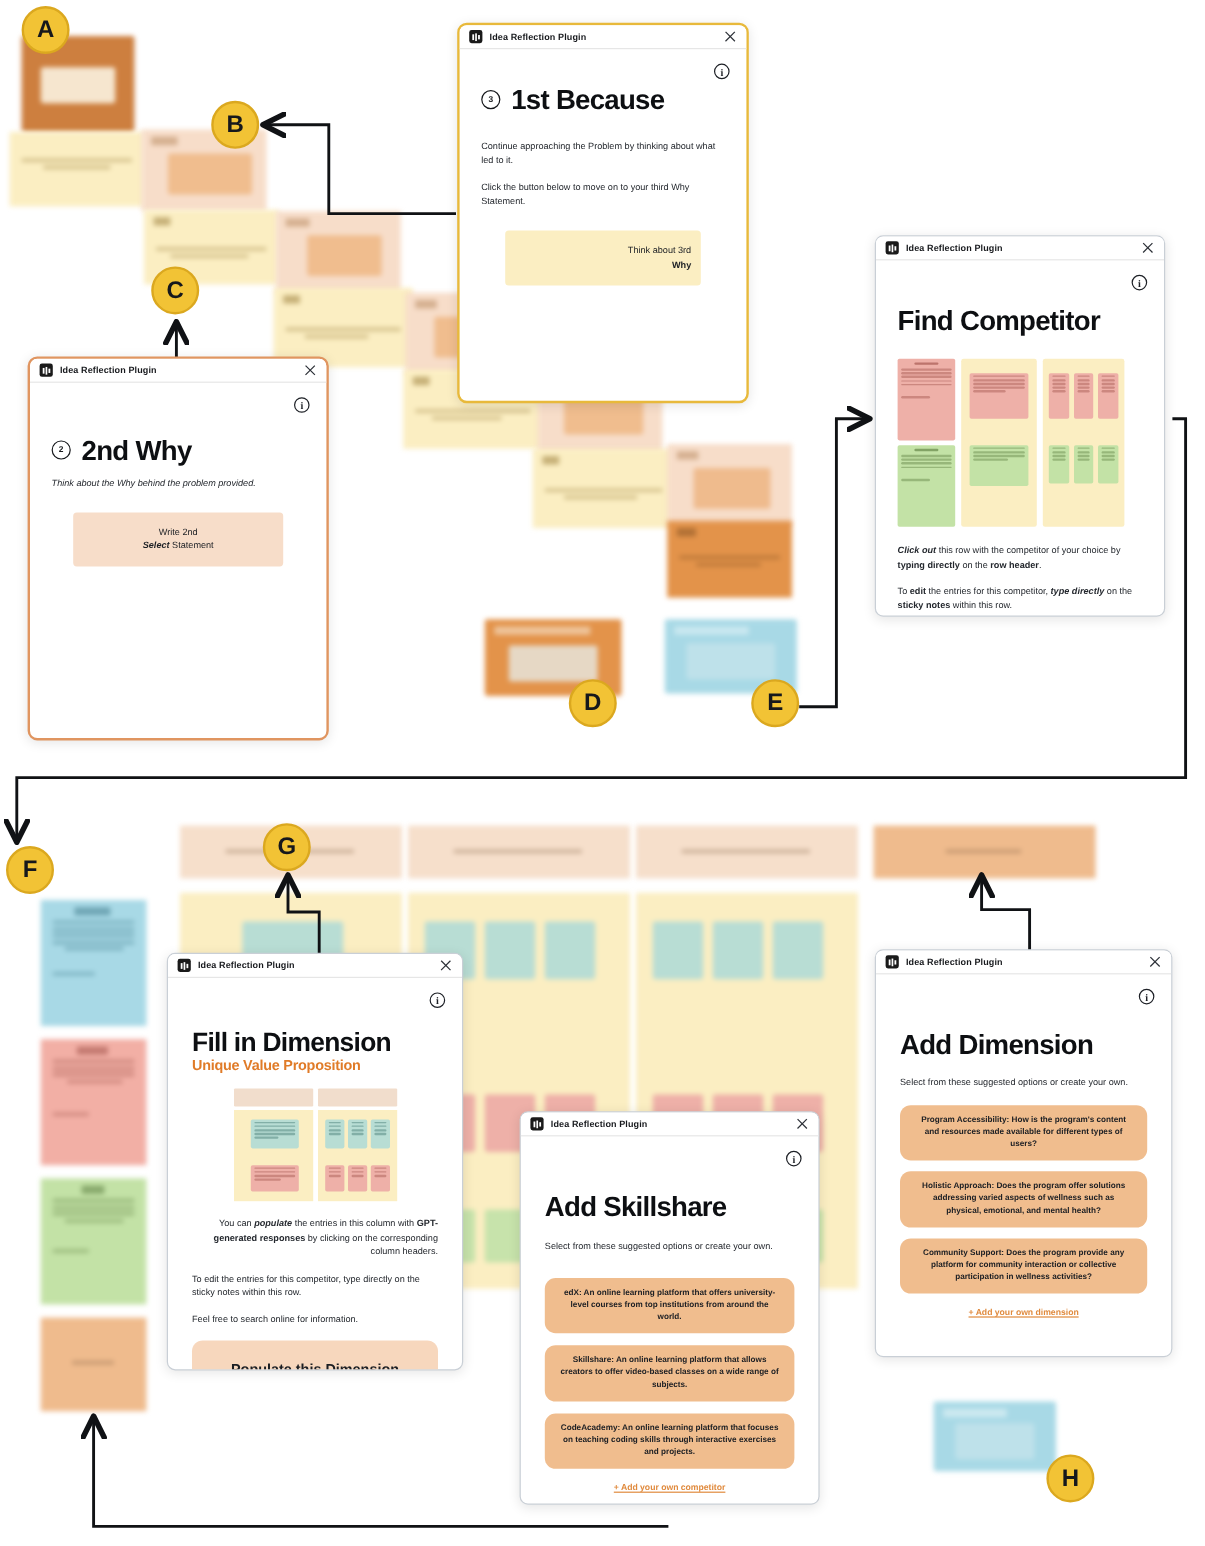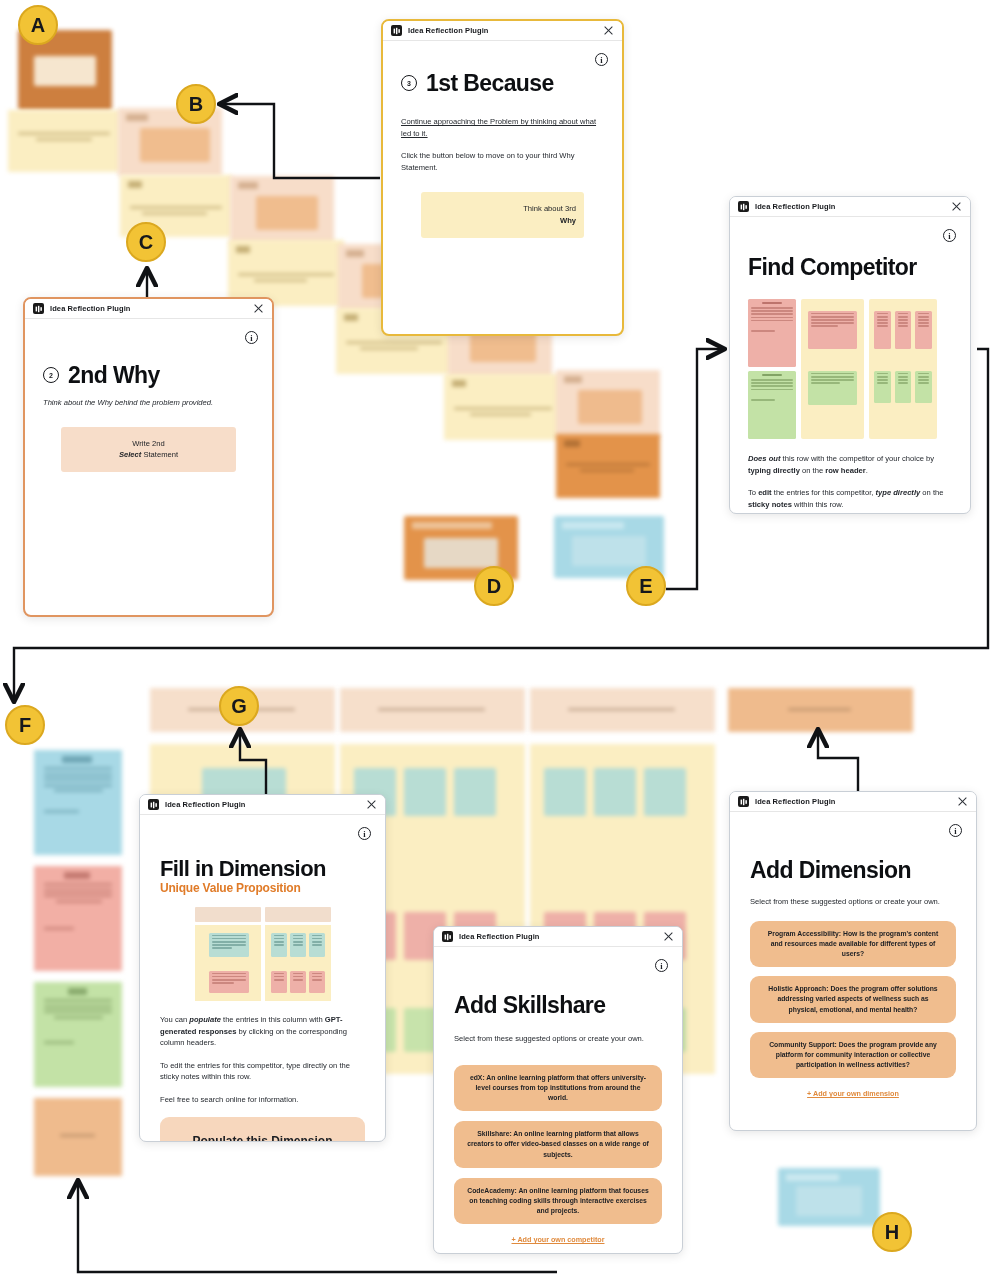--- a/index.html
+++ b/index.html
@@ -283,21 +283,21 @@
       </span>
       <span class="title-text">Idea Reflection Plugin</span>
       <span class="close"></span>
     </div>
     <div class="body">
       <div class="info">i</div>
       <div class="step-row" style="margin-top:16px;">
         <span class="step-badge">3</span>
         <h1 class="heading">1st Because</h1>
       </div>
-      <p class="para" style="margin-top:21px;text-decoration:underline;">Continue approaching the Problem by thinking about what led to it.</p>
+      <p class="para" style="margin-top:21px;">Continue approaching the Problem by thinking about what led to it.</p>
       <p class="para">Click the button below to move on to your third Why Statement.</p>
       <div class="cta gold" style="margin:19px 20px 0;text-align:right;">
         <span>Think about 3rd</span><br>
         <b>Why</b>
       </div>
     </div>
   </div>
 
   <div class="win peach" style="left:23px;top:297px;width:251px;height:320px;">
     <div class="titlebar">
@@ -414,21 +414,21 @@
               </div>
             <div class="note" style="background:#c3e2a6;color:#5a7c3e;width:18px;height:32px;">
                 <i></i>
                 <i></i>
                 <i></i>
                 <i></i>
               </div>
           </div>
         </div>
       </div>
-      <p class="para" style="margin-top:14px;"><b><i>Does out</i></b><span> this row with the competitor of your choice by </span><b>typing directly</b><span> on the </span><b>row header</b><span>.</span></p>
+      <p class="para" style="margin-top:14px;"><b><i>Click out</i></b><span> this row with the competitor of your choice by </span><b>typing directly</b><span> on the </span><b>row header</b><span>.</span></p>
       <p class="para"><span>To </span><b>edit</b><span> the entries for this competitor, </span><b><i>type directly</i></b><span> on the </span><b>sticky notes</b><span> within this row.</span></p>
 
     </div>
   </div>
 
   <div class="win" style="left:139px;top:794px;width:247px;height:348px;">
     <div class="titlebar">
       <span class="logo">
         <svg width="8" height="8" viewBox="0 0 8 8">
             <rect x="0.6" y="1.6" width="1.5" height="4.8" fill="#fff"></rect>
@@ -494,21 +494,21 @@
                 <i></i>
               </div>
             <div class="note" style="position:absolute;left:44px;top:46px;width:16px;height:22px;background:#eeb0a8;color:#9e4f47;">
                 <i></i>
                 <i></i>
                 <i></i>
               </div>
           </div>
         </div>
       </div>
-      <p class="para" style="margin-top:13px;"><span>You can </span><b><i>populate</i></b><span> the entries in this column with </span><b>GPT-generated responses</b><span> by clicking on the corresponding column headers.</span></p>
+      <p class="para" style="margin-top:13px;text-align:right;"><span>You can </span><b><i>populate</i></b><span> the entries in this column with </span><b>GPT-generated responses</b><span> by clicking on the corresponding column headers.</span></p>
       <p class="para">To edit the entries for this competitor, type directly on the sticky notes within this row.</p>
       <p class="para">Feel free to search online for information.</p>
       <div class="cta big" style="margin-top:12px;">Populate this Dimension</div>
     </div>
   </div>
 
   <div class="win" style="left:433px;top:926px;width:250px;height:328px;">
     <div class="titlebar">
       <span class="logo">
         <svg width="8" height="8" viewBox="0 0 8 8">

